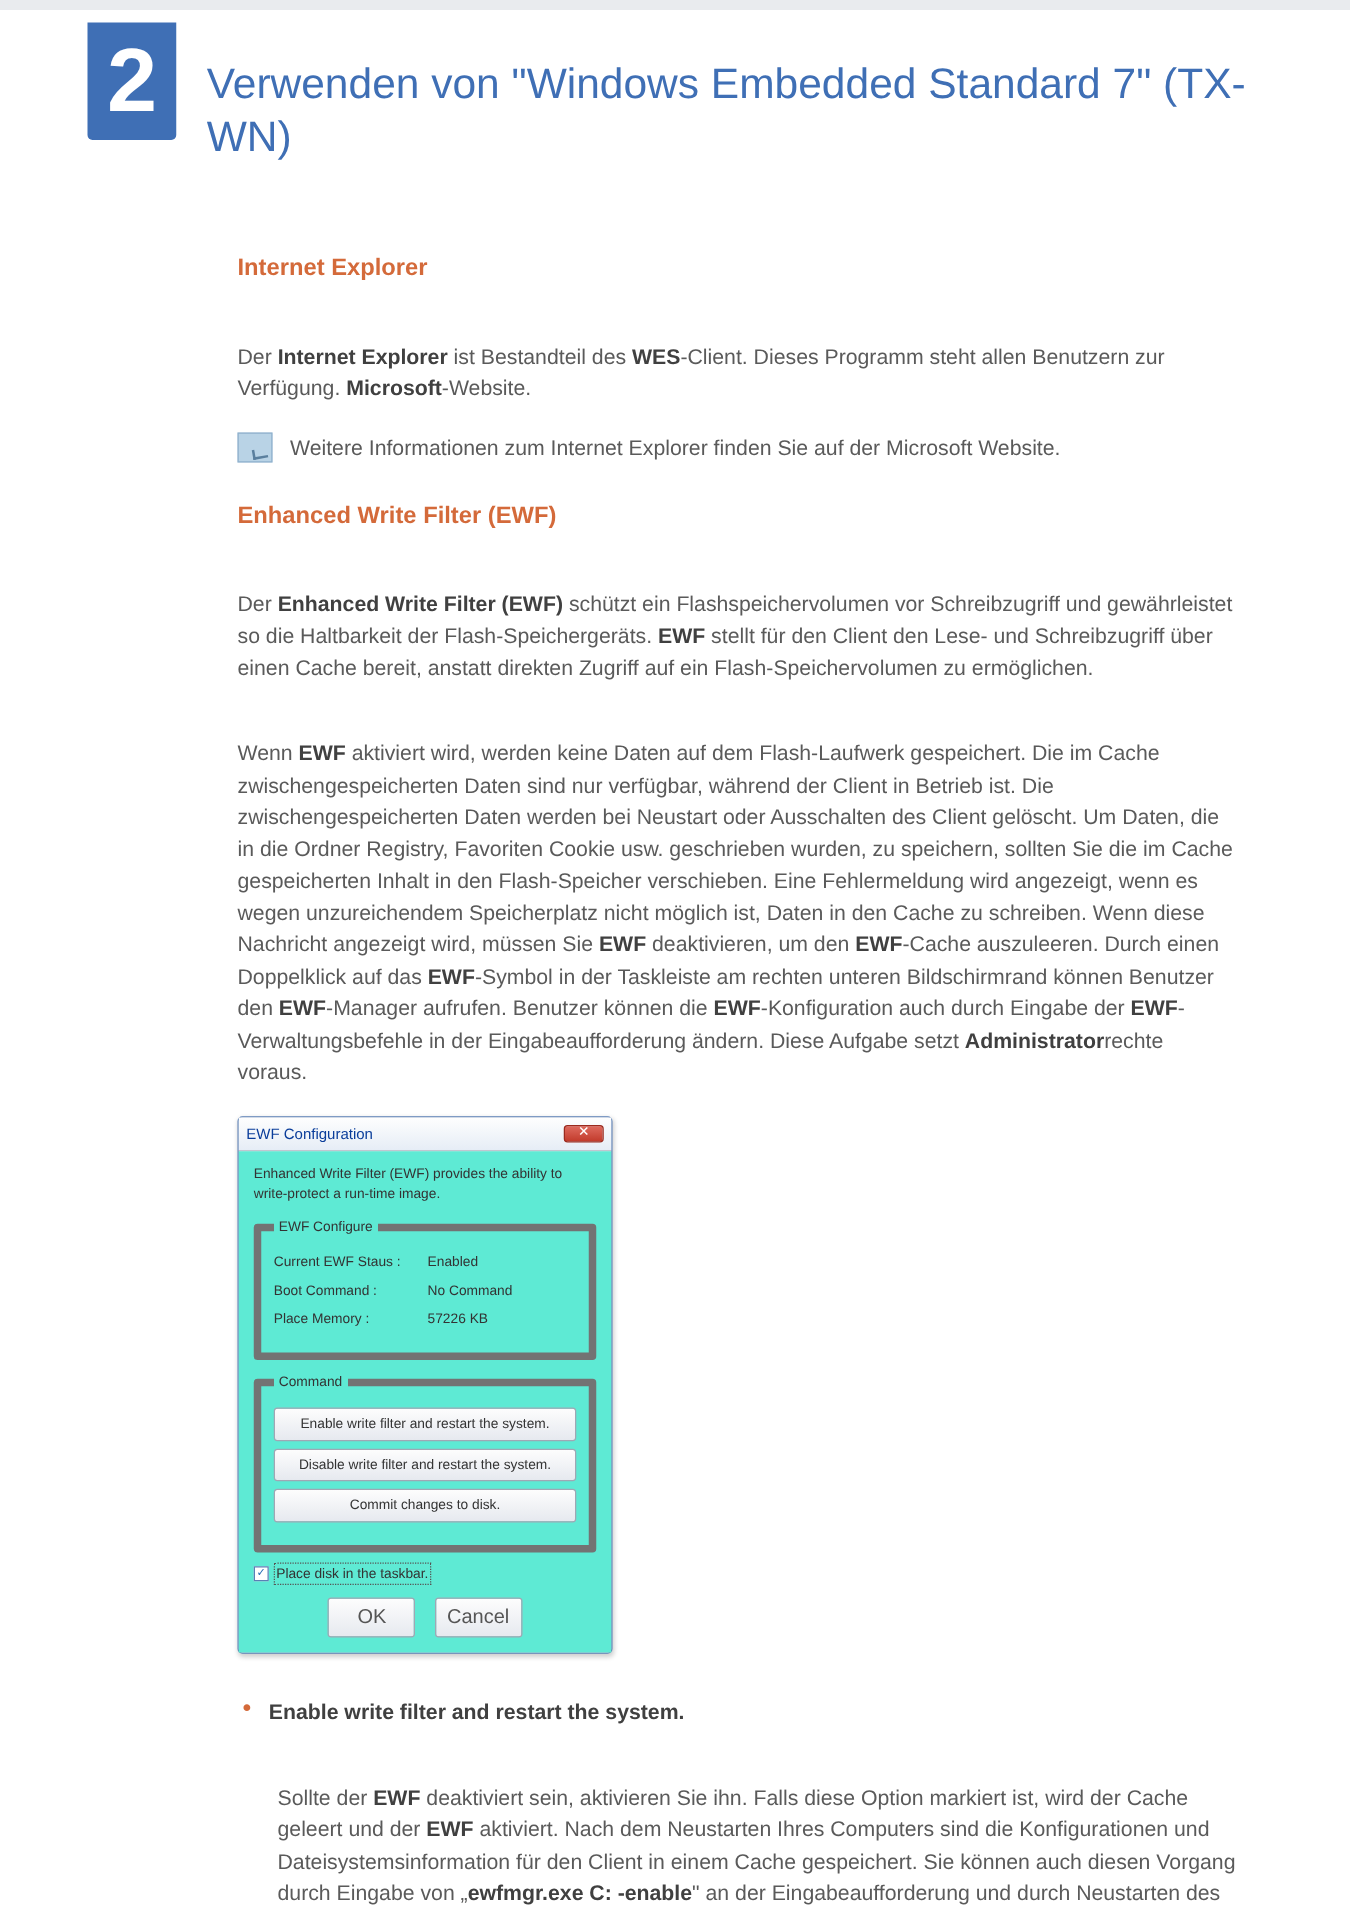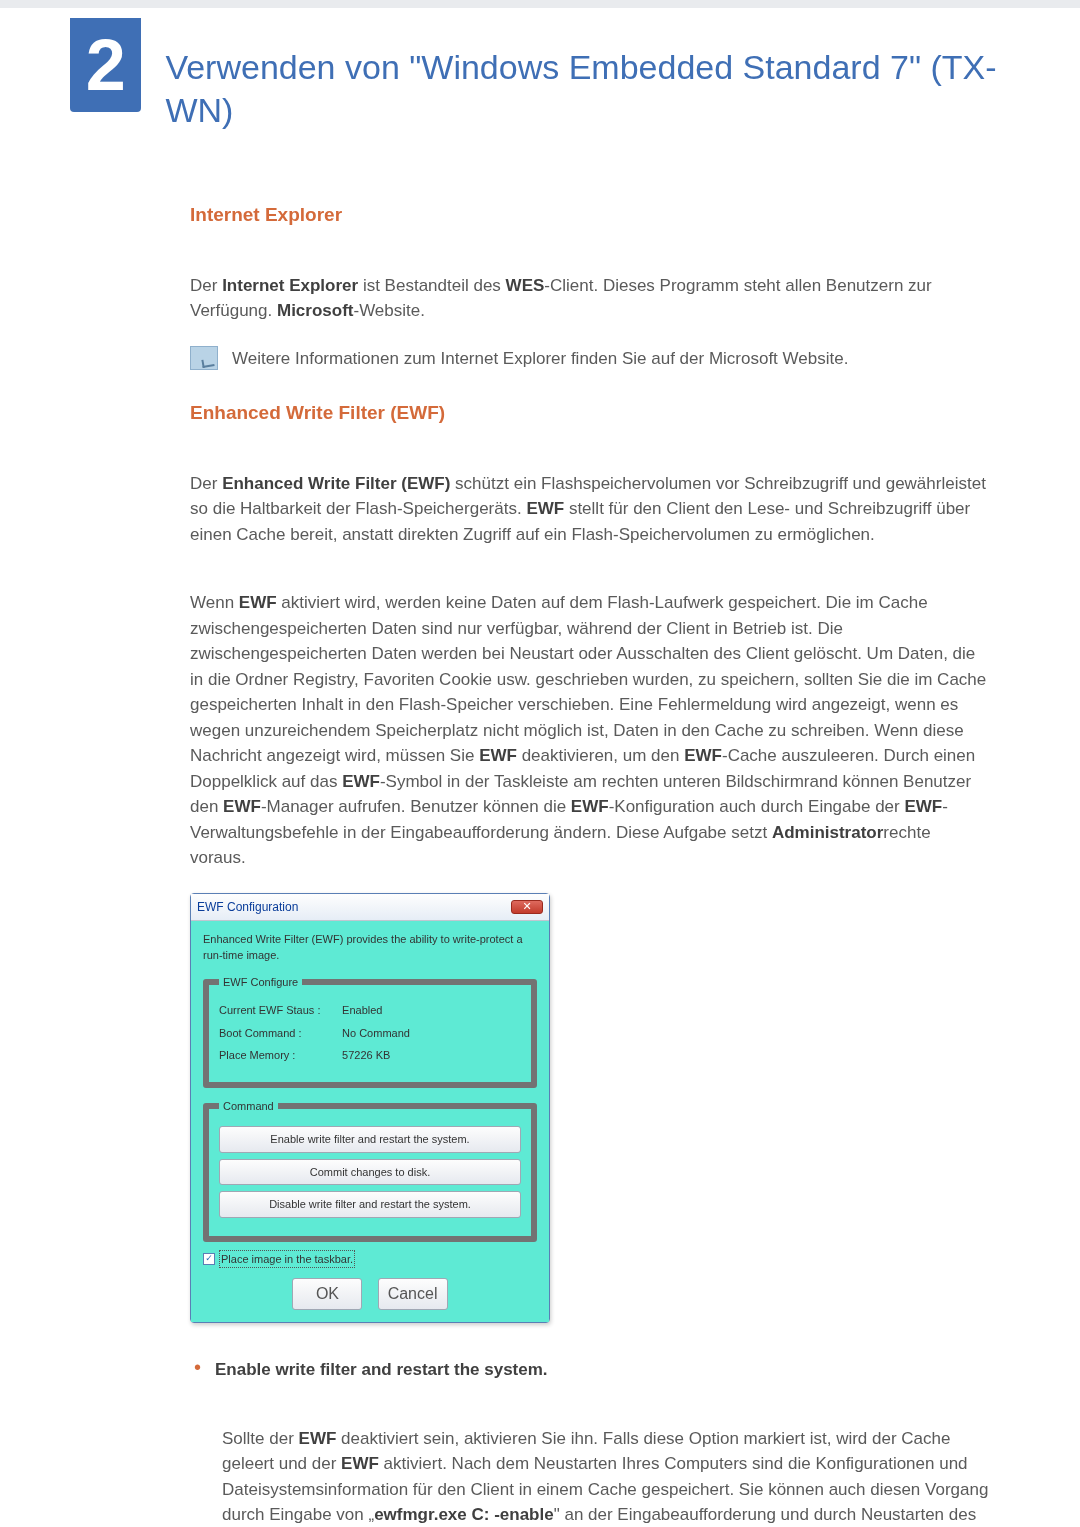--- a/index.html
+++ b/index.html
@@ -74,21 +74,21 @@
     content: "";
     position: absolute;
     right: 3px; bottom: 2px;
     width: 10px; height: 6px;
     border-left: 2px solid #5a7f9e;
     border-bottom: 2px solid #5a7f9e;
     transform: rotate(-10deg);
   }
   .note-text { flex: 1; }
   .dialog {
-    width: 360px;
+    width: 300px;
     background: #ececec;
     border: 1px solid #5a7fb5;
     font-size: 11px;
     margin: 4px 0 34px 0;
     box-shadow: 1px 2px 4px rgba(0,0,0,0.2);
     border-radius: 4px;
   }
   .dialog-title {
     background: linear-gradient(#fefefe,#e6edf6);
     color: #0a3d9a;
@@ -248,27 +248,27 @@
         </div>
         <div class="kv">
           <span class="k">Place Memory :</span>
           <span>57226 KB</span>
         </div>
       </fieldset>
 
       <fieldset>
         <legend>Command</legend>
         <div class="dlg-btn">Enable write filter and restart the system.</div>
+        <div class="dlg-btn">Disable write filter and restart the system.</div>
         <div class="dlg-btn">Commit changes to disk.</div>
-        <div class="dlg-btn">Disable write filter and restart the system.</div>
       </fieldset>
 
       <div class="chk-row">
         <span class="chk">✓</span>
-        <span class="chk-label">Place image in the taskbar.</span>
+        <span class="chk-label">Place disk in the taskbar.</span>
       </div>
 
       <div class="okcancel">
         <span class="small-btn">OK</span>
         <span class="small-btn">Cancel</span>
       </div>
     </div>
   </div>
 
   <div class="bullet-item">

